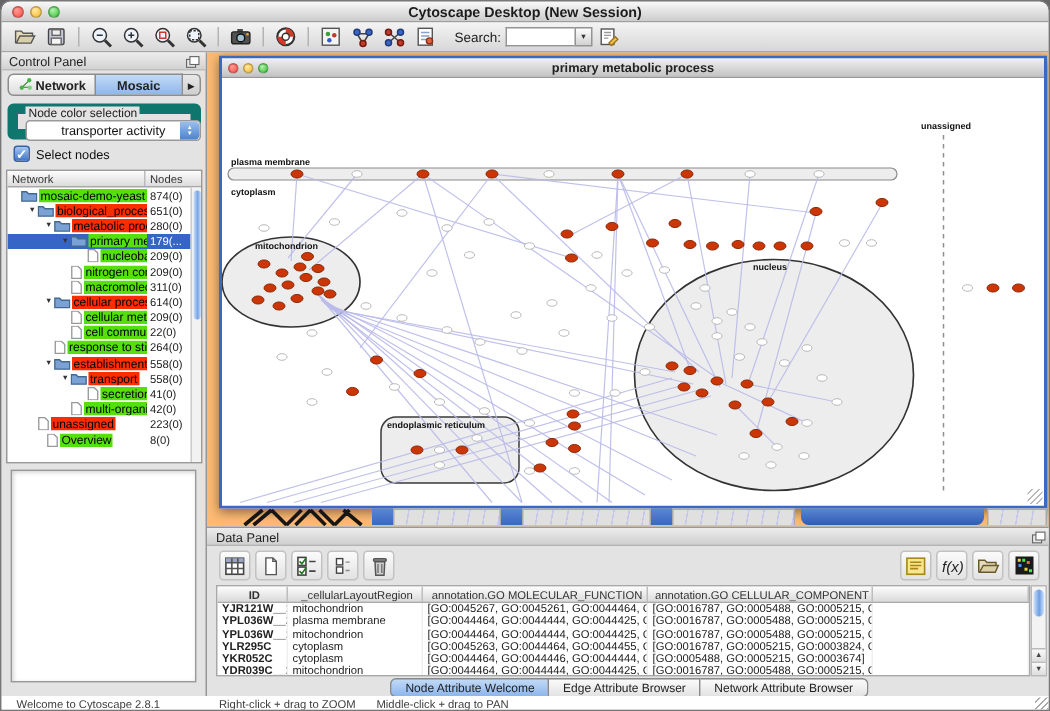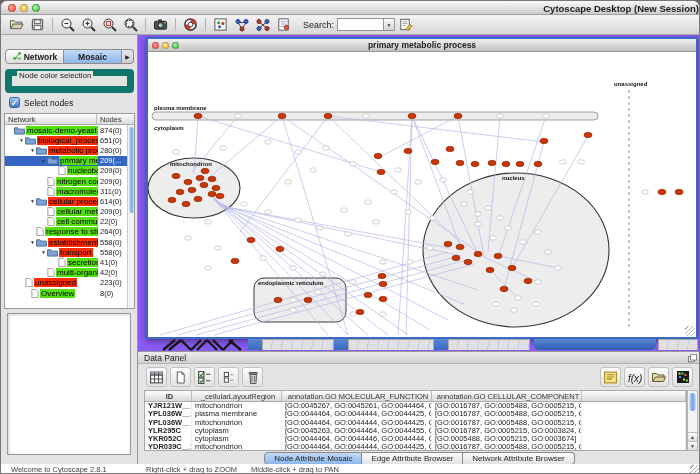--- a/index.html
+++ b/index.html
@@ -5,21 +5,21 @@
 *{margin:0;padding:0;box-sizing:border-box}
 html,body{width:700px;height:474px;overflow:hidden;font-family:"Liberation Sans",sans-serif;background:#666}
 .app{position:absolute;inset:0;background:#e6e6e6;border:1px solid #777;border-radius:7px 7px 0 0;overflow:hidden}
 
 .titlebar{position:absolute;left:0;top:0;right:0;height:14px;background:linear-gradient(#f9f9f9,#cccccc);border-bottom:1px solid #9e9e9e;border-radius:6px 6px 0 0}
 .lights{position:absolute;left:7px;top:3px;display:flex;gap:4px}
 .light{width:8px;height:8px;border-radius:50%;border:1px solid rgba(0,0,0,.25)}
 .light.r{background:radial-gradient(circle at 35% 30%,#ff9d97,#fd4f44)}
 .light.y{background:radial-gradient(circle at 35% 30%,#ffe9a8,#f9b825)}
 .light.g{background:radial-gradient(circle at 35% 30%,#b7f2b2,#2fc32f)}
-.title-text{position:absolute;left:0;right:0;top:1.5px;text-align:right;font-size:9.5px;font-weight:bold;color:#1c1c1c}
+.title-text{position:absolute;left:0;right:0;top:1.5px;text-align:center;font-size:9.5px;font-weight:bold;color:#1c1c1c}
 
 .toolbar{position:absolute;left:0;top:14px;right:0;height:20px;background:linear-gradient(#f4f4f4,#d7d7d7);border-bottom:1px solid #a6a6a6;display:flex;align-items:center;padding-left:5px}
 #toolbar-icons{display:flex;align-items:center}
 .tb-icon{width:21px;height:18px;display:flex;align-items:center;justify-content:center}
 .tb-sep{width:1px;height:13px;background:#b3b3b3;margin:0 4px}
 .search-label{font-size:9px;color:#222;margin:0 3px 0 9px}
 .search-box{display:flex;align-items:center}
 .search-input{width:46px;height:13px;border:1px solid #949494;border-right:none;background:#fff;font-size:8px;padding:0 2px;font-family:"Liberation Sans",sans-serif}
 .search-arrow{width:12px;height:13px;background:linear-gradient(#fdfdfd,#d2d2d2);border:1px solid #949494;font-size:5px;color:#333;display:flex;align-items:center;justify-content:center}
 
@@ -51,21 +51,21 @@
 .chip.red{background:#ff2c00}
 .tval{position:absolute;left:95px;font-size:7.5px;color:#222}
 .trow.sel .tval{color:#fff}
 .exp{width:7px;font-size:5px;color:#333;flex:none;text-align:center}
 .exp-spacer{width:7px;flex:none}
 .tree-icon{flex:none;margin-right:1px;display:flex}
 .tree-scroll{position:absolute;right:0;top:11px;bottom:0;width:7px;background:#f2f2f2;border-left:1px solid #ccc}
 .tree-thumb{position:absolute;top:2px;left:0.5px;width:5px;height:86px;border-radius:3px;background:linear-gradient(90deg,#cfe2fa,#77a5e6 55%,#cfe2fa)}
 .birdseye{position:absolute;left:6px;top:278px;width:124px;height:142px;background:#fff;border:1px solid #999;box-shadow:inset 1px 1px 3px rgba(0,0,0,.18)}
 
-.desktop{position:absolute;left:137px;top:34px;width:563px;height:316px;background:#8b5cf6;overflow:hidden}
+.desktop{position:absolute;left:137px;top:34px;width:563px;height:316px;background:#fdba74;overflow:hidden}
 .netwin{position:absolute;left:8px;top:2px;width:552px;height:302px;border:2px solid #3a68c2;background:#fff;box-shadow:0 2px 7px rgba(0,0,0,.45)}
 .net-titlebar{position:relative;height:13px;background:linear-gradient(#f0f0f0,#c3c3c3);border-bottom:1px solid #979797}
 .net-lights{position:absolute;left:4px;top:3px;display:flex;gap:3px}
 .net-lights .light{width:7px;height:7px}
 .net-title{font-size:8.5px;font-weight:bold;color:#222;text-align:center;line-height:13px}
 .net-canvas{position:relative;width:548px;height:285px;background:#fff;overflow:hidden}
 #net-svg{position:absolute;inset:0}
 .grip{position:absolute;right:1px;bottom:1px;width:10px;height:10px;background:repeating-linear-gradient(135deg,transparent 0 2px,#b9b9b9 2px 3px)}
 
 .bg-strip{position:absolute;left:0;top:304px;width:563px;height:12px}
@@ -218,37 +218,53 @@
     <span class="tb-icon" id="after-search-icon">
         <svg width="15" height="15" viewBox="0 0 16 16">
           <rect x="3" y="2.5" width="9" height="11" fill="#fff" stroke="#555"></rect>
           <path d="M5 5 h5 M5 7 h5 M5 9 h3" stroke="#999"></path>
           <path d="M8.5 12.5 L13 8 L14.8 9.8 L10.3 14.3 Z" fill="#f2c24e" stroke="#a07018"></path>
         </svg>
       </span>
   </div>
 
   <div class="control-panel">
+    <div class="cp-header">
+      <span>Control Panel</span>
+      <span class="float-btn" id="cp-float">
+          <svg width="11" height="9" viewBox="0 0 14 12">
+            <rect x="1.5" y="3.5" width="8" height="7" fill="#e8e8e8" stroke="#666"></rect>
+            <rect x="4.5" y="1" width="8" height="7" fill="#fff" stroke="#666"></rect>
+          </svg>
+        </span>
+    </div>
     <div class="cp-tabs">
       <span class="cp-tab first">
         <span id="network-tab-icon"><svg width="10" height="10" viewBox="0 0 14 14">
               <path d="M4 10 L10 4 M5 10 H10" stroke="#2e7d2e" fill="none"></path>
               <circle cx="3.5" cy="10.5" r="2" fill="#47b347"></circle>
               <circle cx="10.5" cy="3.5" r="2" fill="#47b347"></circle>
               <circle cx="11" cy="10.5" r="2" fill="#7ed47e"></circle>
             </svg></span>
         <span>Network</span>
       </span>
       <span class="cp-tab sel">
         <span>Mosaic</span>
       </span>
       <span class="cp-tab-arrow">▶</span>
     </div>
     <div class="groupbox">
       <span class="group-label">Node color selection</span>
+      <span class="combo">
+        <span>transporter activity</span>
+        <span class="combo-step">
+            <span>▲</span>
+            <span>▼</span>
+          </span>
+      </span>
     </div>
     <div class="checkrow">
       <span class="checkbox">✓</span>
       <span class="checklabel">Select nodes</span>
     </div>
     <div class="tree">
       <div class="tree-header">
         <span class="c1">Network</span>
         <span class="c2">Nodes</span>
       </div>
@@ -292,21 +308,21 @@
           <div class="trow sel">
             <span class="name" style="padding-left: 35px;">
               <span class="exp">▼</span>
               <span class="tree-icon">
                 <svg width="11" height="9" viewBox="0 0 12 10">
                   <path d="M0.5 9 V2 H4 L5.5 3.5 H11.5 V9 Z" fill="#7aa2d4" stroke="#44688f"></path>
                 </svg>
               </span>
               <span class="chip green">primary metabo</span>
             </span>
-            <span class="tval">209(...</span>
+            <span class="tval">179(...</span>
           </div>
           <div class="trow">
             <span class="name" style="padding-left: 46px;">
               <span class="exp-spacer"></span>
               <span class="tree-icon">
                 <svg width="8" height="9" viewBox="0 0 8 10">
                   <path d="M0.5 0.5 H5 L7.5 3 V9.5 H0.5 Z" fill="#fff" stroke="#999"></path>
                 </svg>
               </span>
               <span class="chip green">nucleobase-</span>
@@ -793,21 +809,21 @@
             <div></div>
           </div>
         </div>
     </div>
     <div class="dp-vscroll">
       <div class="dp-thumb"></div>
       <div class="dp-arrow" style="bottom:9px">▲</div>
       <div class="dp-arrow" style="bottom:0">▼</div>
     </div>
     <div class="dp-tabs">
-      <span class="dp-tab first sel">Node Attribute Mosaic</span>
+      <span class="dp-tab first sel">Node Attribute Welcome</span>
       <span class="dp-tab">Edge Attribute Browser</span>
       <span class="dp-tab last">Network Attribute Browser</span>
     </div>
   </div>
 
   <div class="statusbar">
     <span class="status-item" style="left:10px">Welcome to Cytoscape 2.8.1</span>
     <span class="status-item" style="left:145px">Right-click + drag to ZOOM</span>
     <span class="status-item" style="left:250px">Middle-click + drag to PAN</span>
     <span class="app-grip"></span>

